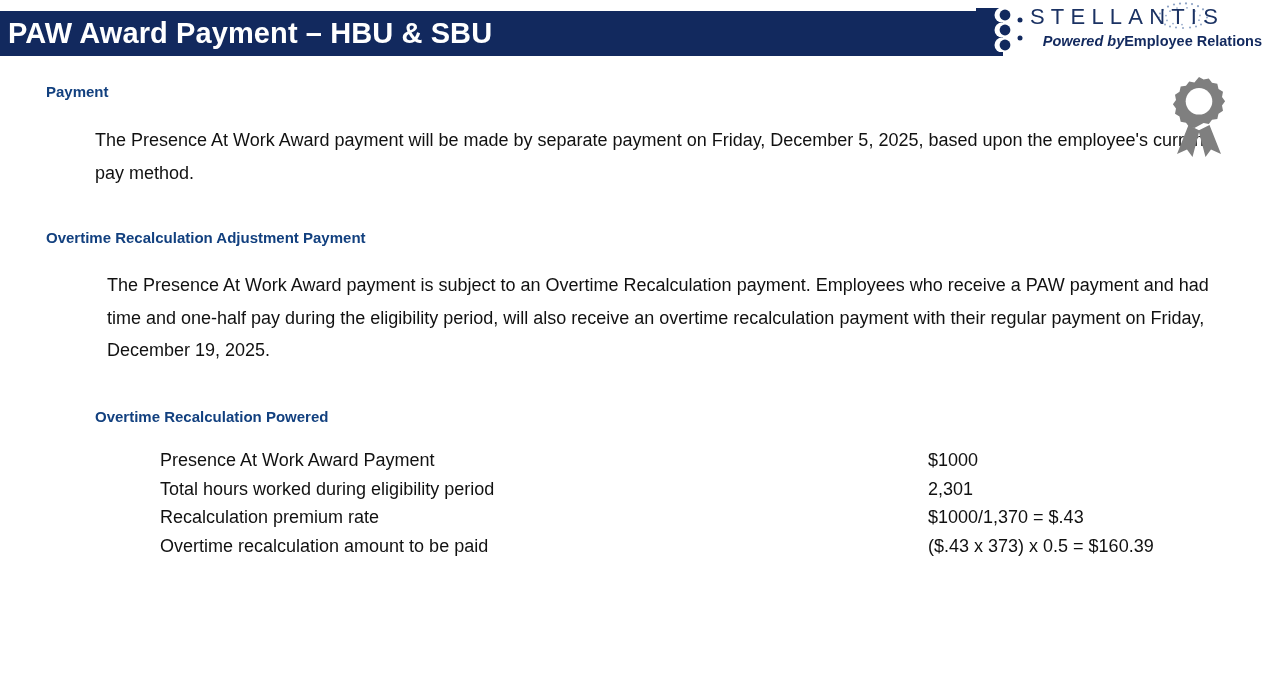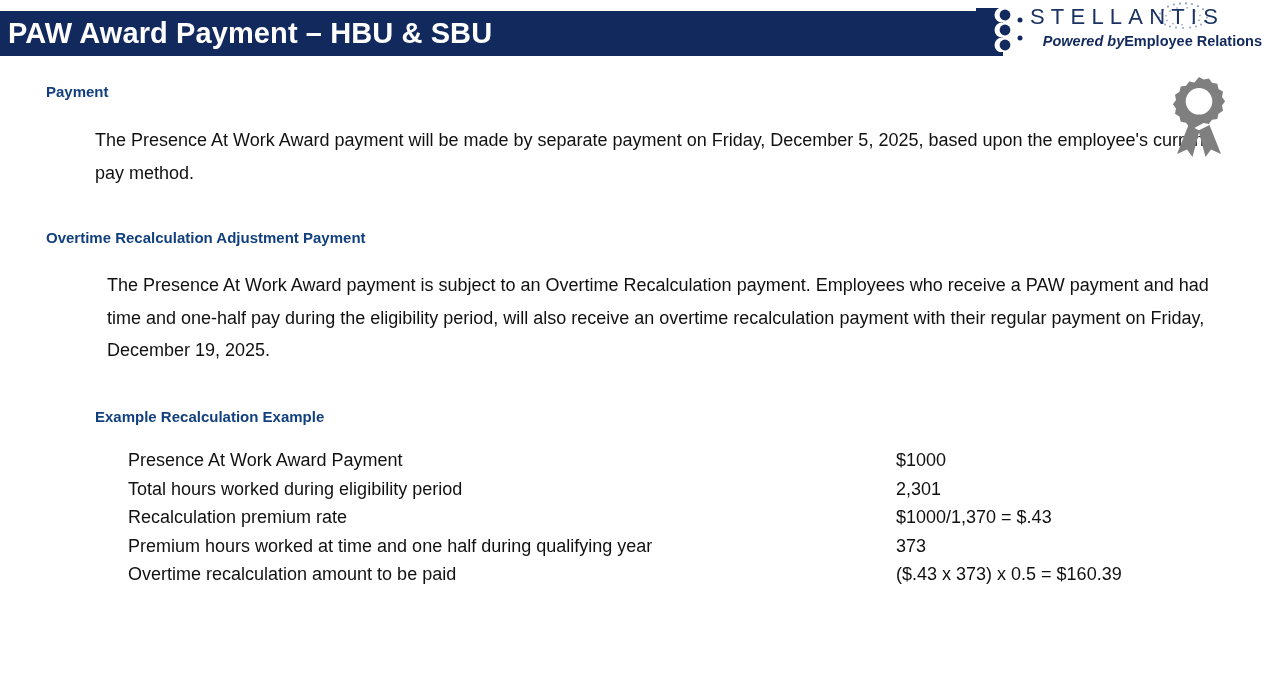--- a/index.html
+++ b/index.html
@@ -132,21 +132,21 @@
   .p-ot {
     left: 95px;
     top: 213px;
     width: 1125px;
     margin-left: 12px;
   }
 
   
   .example-table {
     position: absolute;
-    left: 128px;
+    left: 160px;
     top: 390px;
     width: 1060px;
     border-collapse: collapse;
   }
   .example-table td {
     font-size: 18px;
     line-height: 28.5px;
     padding: 0;
     color: #111111;
     vertical-align: top;
@@ -231,40 +231,36 @@
 <div class="content">
 
   <div class="h-section h-payment">Payment</div>
 
   <div class="body-para p-payment">The Presence At Work Award payment will be made by separate payment on Friday, December 5, 2025, based upon the employee's current pay method.</div>
 
   <div class="h-section h-ot-adjust">Overtime Recalculation Adjustment Payment</div>
 
   <div class="body-para p-ot">The Presence At Work Award payment is subject to an Overtime Recalculation payment.  Employees who receive a PAW payment and had time and one-half pay during the eligibility period, will also receive an overtime recalculation payment with their regular payment on Friday, December 19, 2025.</div>
 
-  <div class="h-section h-ot-example">Example Recalculation Example</div>
+  <div class="h-section h-ot-example">Overtime Recalculation Powered</div>
 
   <table class="example-table">
     <tbody>
       <tr>
         <td class="label">Presence At Work Award Payment</td>
         <td class="value">$1000</td>
       </tr>
       <tr>
         <td class="label">Total hours worked during eligibility period</td>
         <td class="value">2,301</td>
       </tr>
       <tr>
         <td class="label">Recalculation premium rate</td>
         <td class="value">$1000/1,370 = $.43</td>
       </tr>
       <tr>
-        <td class="label">Premium hours worked at time and one half during qualifying year</td>
-        <td class="value">373</td>
-      </tr>
-      <tr>
         <td class="label">Overtime recalculation amount to be paid</td>
         <td class="value">($.43 x 373) x 0.5 = $160.39</td>
       </tr>
     </tbody>
   </table>
 
 </div>
 
 </body></html>

